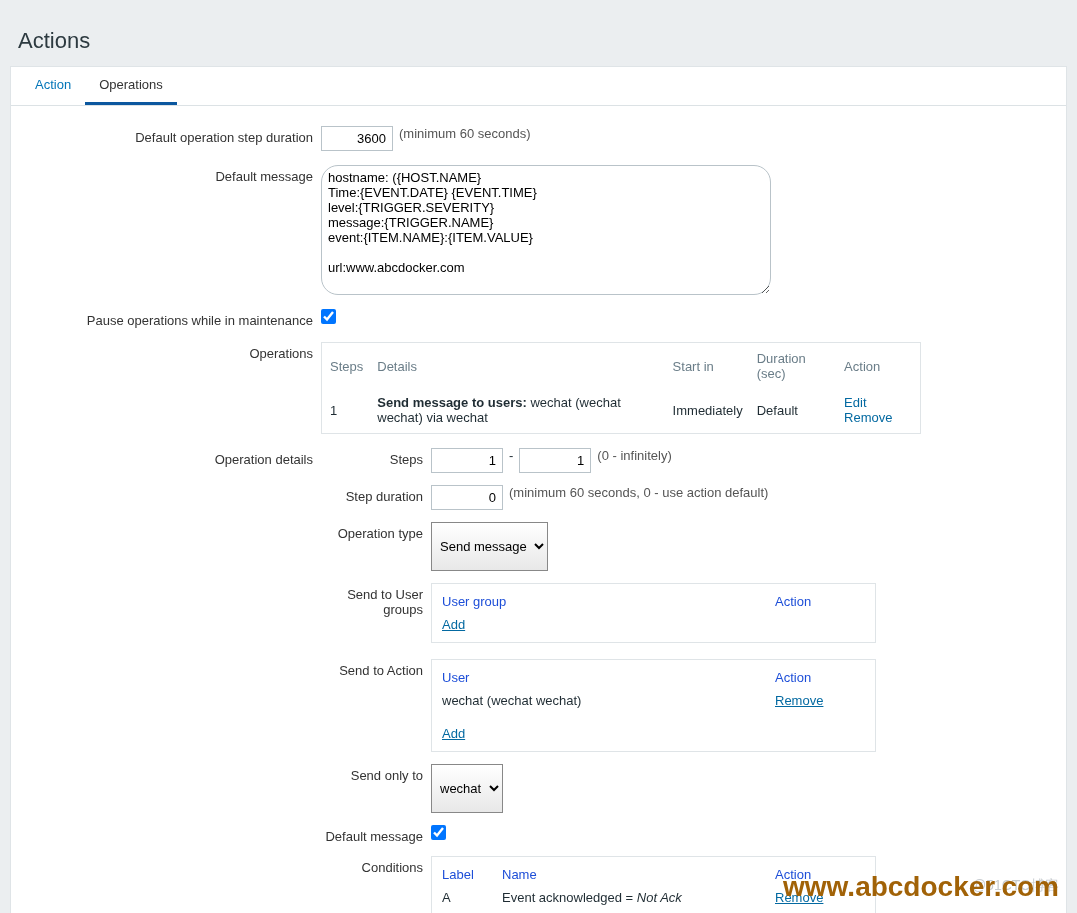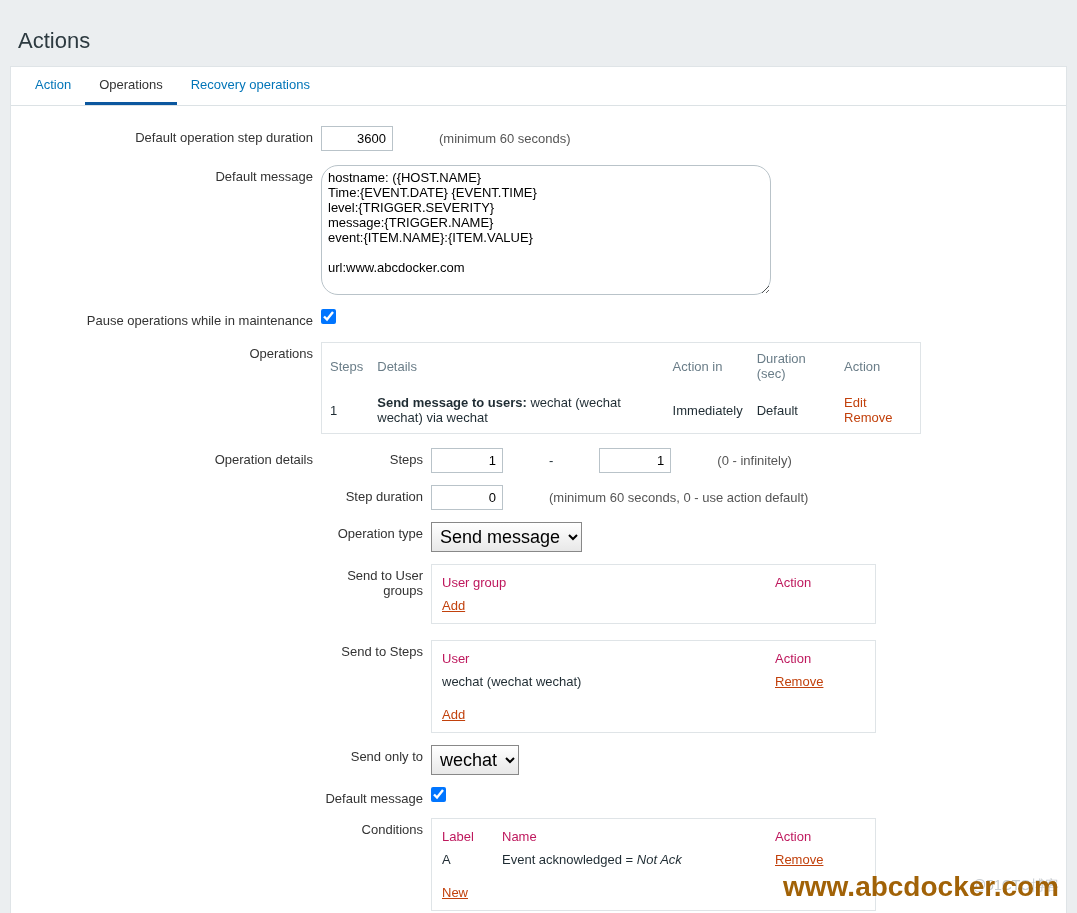--- a/index.html
+++ b/index.html
@@ -6,56 +6,55 @@
 body { font-family: Arial, Helvetica, sans-serif; font-size: 13px; color: #1f2c33; background: #ebeef0; }
 .page-title { font-size: 22px; font-weight: 400; padding: 12px 18px; color: #2d3a40; margin-top: 16px; }
 .panel { background: #fff; margin: 0 10px; border: 1px solid #dfe4e7; }
 .tabs { border-bottom: 1px solid #dce2e5; display: flex; padding: 0 10px; }
 .tab { padding: 10px 14px; color: #0275b8; cursor: pointer; font-size: 13px; }
 .tab.active { color: #333; border-bottom: 3px solid #0b579f; font-weight: 400; }
 .form { padding: 20px 30px; }
 .row { display: flex; align-items: flex-start; margin-bottom: 14px; }
 .label { width: 280px; text-align: right; padding-right: 8px; padding-top: 4px; color: #333; }
 .inner .label { width: 110px; }
-.control { flex: 1; display: flex; align-items: center; flex-wrap: wrap; gap: 40px; }
+.control { flex: 1; display: flex; align-items: flex-start; flex-wrap: wrap; }
 input[type="text"], textarea { border: 1px solid #b9c3c9; padding: 4px 6px; font-family: inherit; font-size: 13px; background: #fff; }
 .num { width: 72px; text-align: right; }
 .subject { width: 450px; }
 textarea { width: 450px; height: 130px; resize: both; white-space: pre; border-radius: 17px; }
 .hint { margin-left: 6px; color: #555; }
 input[type="checkbox"] { width: 15px; height: 15px; }
 .ops-table { border: 1px solid #dfe4e7; width: 600px; }
 .ops-table table { width: 100%; font-size: 13px; }
 .ops-table th { text-align: left; color: #6a7d88; font-weight: 400; padding: 6px 6px; }
 .ops-table td { padding: 6px 6px; }
-.link { color: #c2410c; cursor: pointer; text-decoration: underline; }
+.link { color: #0369a1; cursor: pointer; text-decoration: underline; }
 .link.nline { text-decoration: none; }
 .details-box { width: 600px; }
 .details-inner { display: flex; flex-direction: column; gap: 12px; }
-.dselect { border: 1px solid #888; padding: 3px 4px; font-size: 18px; background: linear-gradient(#fff,#e8e8e8); }
+.dselect { border: 1px solid #888; padding: 15px 4px; font-size: 13px; background: linear-gradient(#fff,#e8e8e8); }
 .subpanel { border: 1px solid #dfe4e7; padding: 10px; width: 445px; }
 .subpanel-row { display: flex; }
-.subpanel-h { color: #be185d; font-size: 13px; }
+.subpanel-h { color: #1d4ed8; font-size: 13px; }
 .u-col { flex: 1; }
 .a-col { width: 90px; }
 .pad-t { margin-top: 8px; }
 .watermark { position: fixed; right: 18px; bottom: 10px; font-size: 28px; font-weight: bold; color: #a16207; font-family: Arial; }
 .watermark2 { position: fixed; right: 18px; bottom: 18px; font-size: 14px; color: #c7ccd0; }
 .italic { font-style: italic; }
 </style>
 </head>
 <body>
 
 <div class="page-title">Actions</div>
 
 <div class="panel">
   <div class="tabs">
     <div class="tab">Action</div>
     <div class="tab active">Operations</div>
-    <div class="tab">Recovery operations</div>
   </div>
 
   <div class="form">
 
     <div class="row">
       <div class="label">Default operation step duration</div>
       <div class="control">
         <input type="text" class="num" value="3600" style="">
         <span class="hint">(minimum 60 seconds)</span>
       </div>
@@ -84,21 +83,21 @@
 
     <div class="row">
       <div class="label">Operations</div>
       <div class="control">
         <div class="ops-table">
           <table>
             <tbody>
                 <tr>
               <th>Steps</th>
               <th>Details</th>
-              <th>Action in</th>
+              <th>Start in</th>
               <th>Duration (sec)</th>
               <th>Action</th>
             </tr>
             <tr>
               <td>1</td>
               <td><b>Send message to users:</b><span> wechat (wechat wechat) via wechat</span></td>
               <td>Immediately</td>
               <td>Default</td>
               <td>
                 <span class="link nline">Edit</span>
@@ -151,21 +150,21 @@
                   <div class="subpanel-row">
                     <div class="u-col subpanel-h">User group</div>
                     <div class="a-col subpanel-h">Action</div>
                   </div>
                   <div class="pad-t"><span class="link">Add</span></div>
                 </div>
               </div>
             </div>
 
             <div class="row" style="margin-bottom:0">
-              <div class="label">Send to Steps</div>
+              <div class="label">Send to Action</div>
               <div class="control">
                 <div class="subpanel">
                   <div class="subpanel-row">
                     <div class="u-col subpanel-h">User</div>
                     <div class="a-col subpanel-h">Action</div>
                   </div>
                   <div class="subpanel-row pad-t">
                     <div class="u-col">wechat (wechat wechat)</div>
                     <div class="a-col"><span class="link">Remove</span></div>
                   </div>

